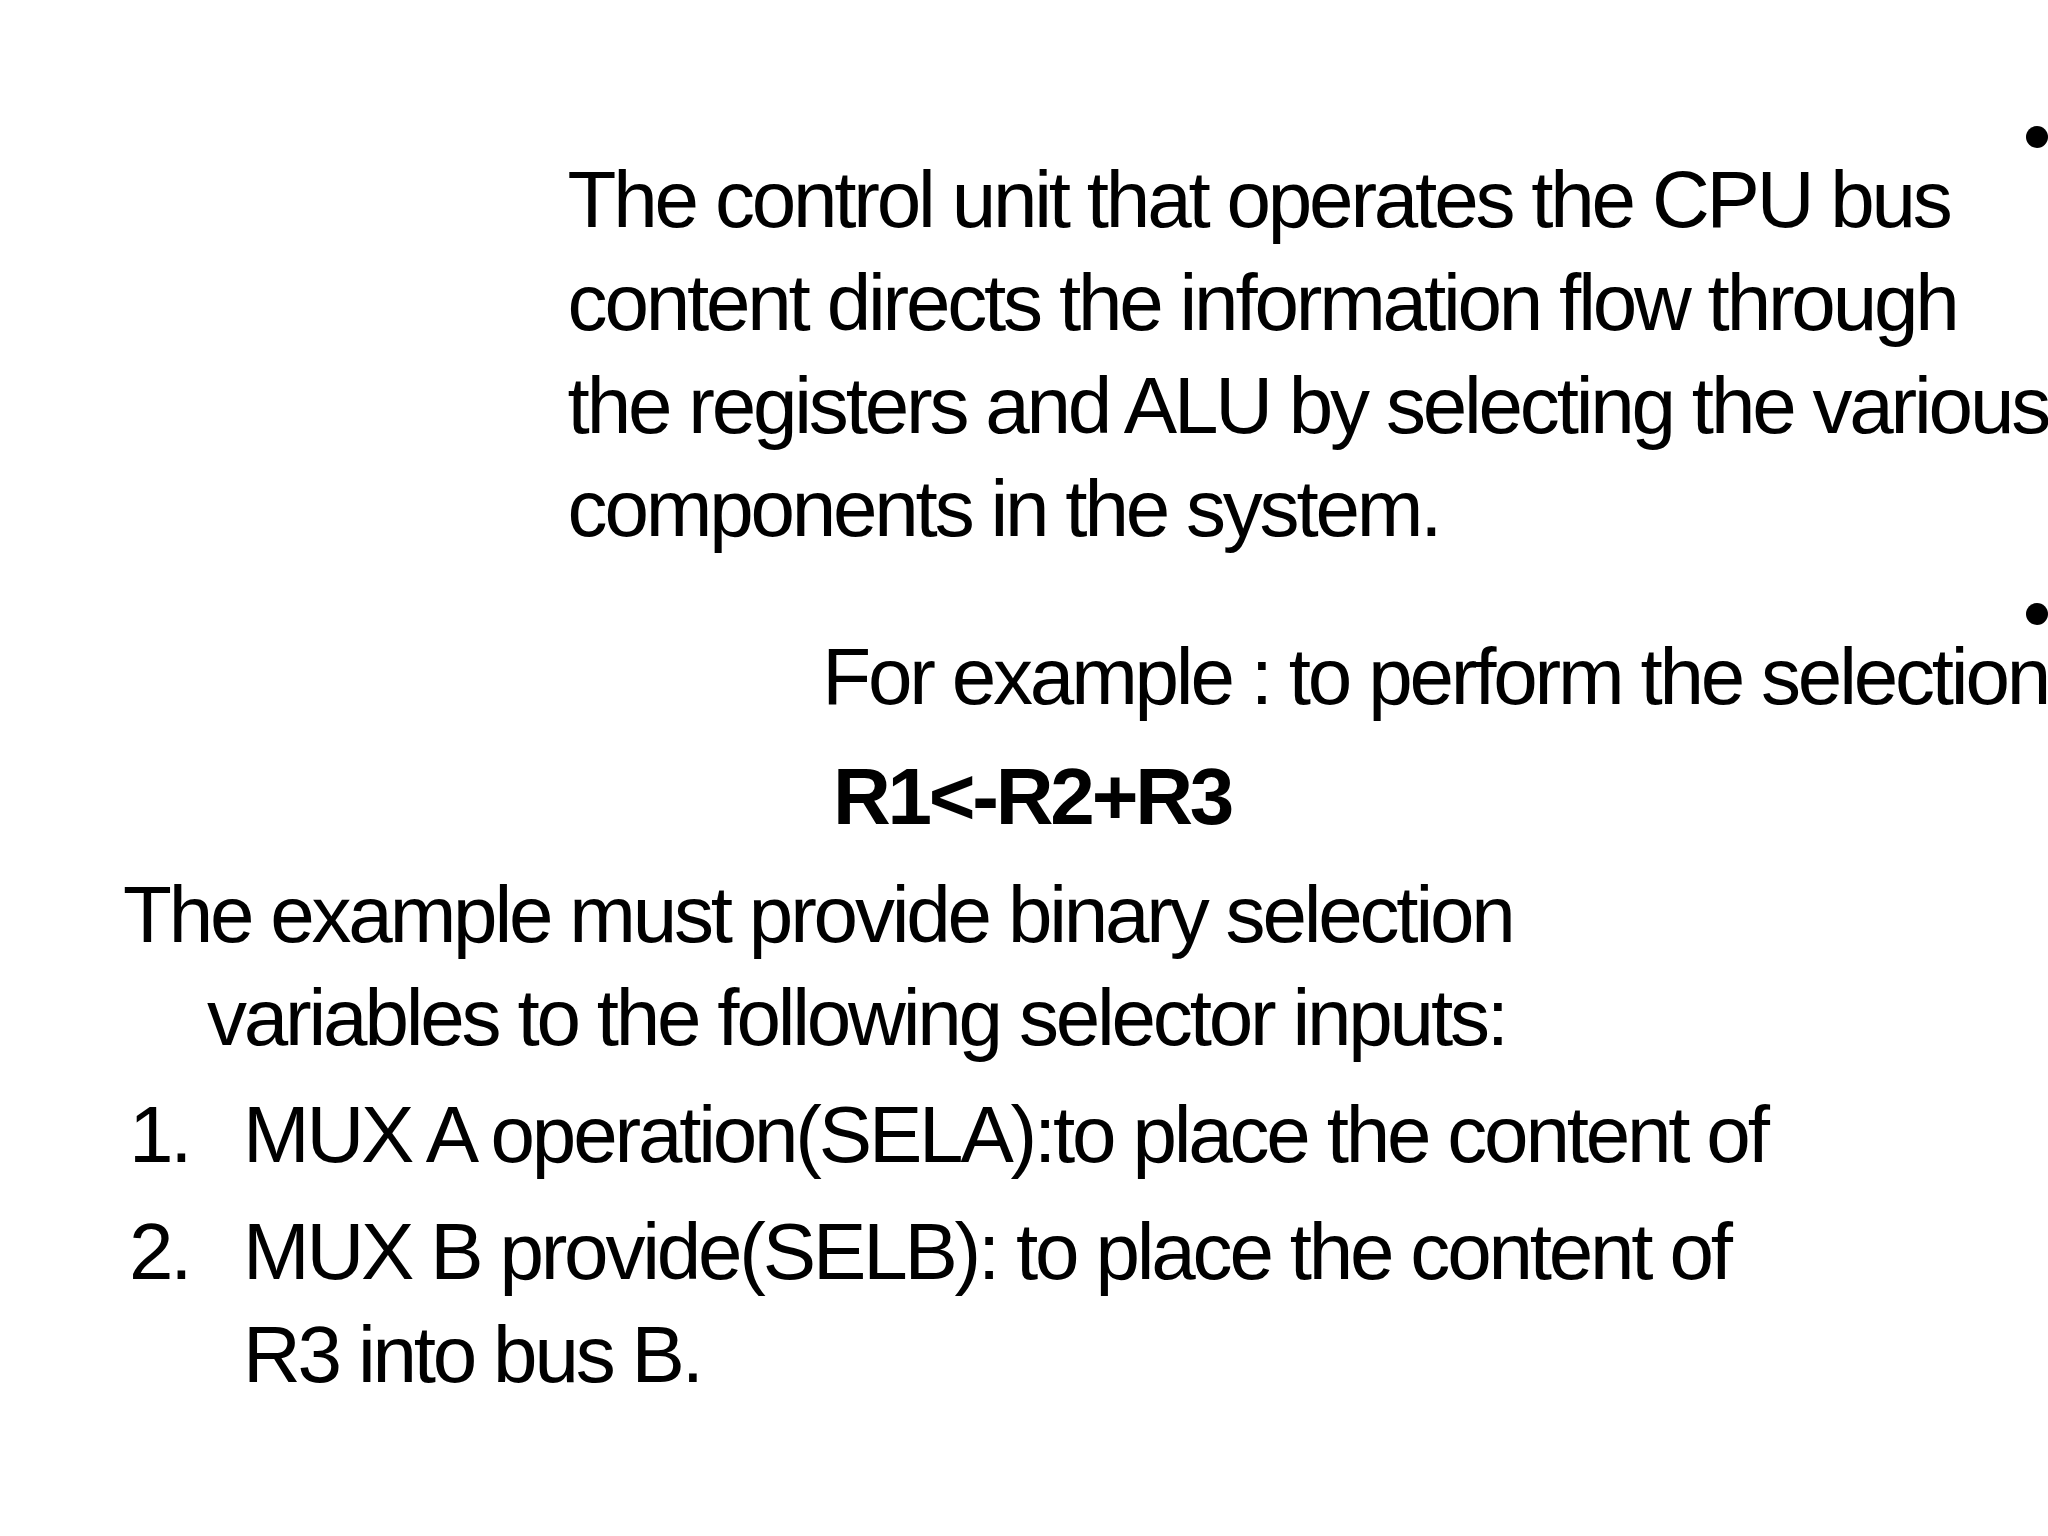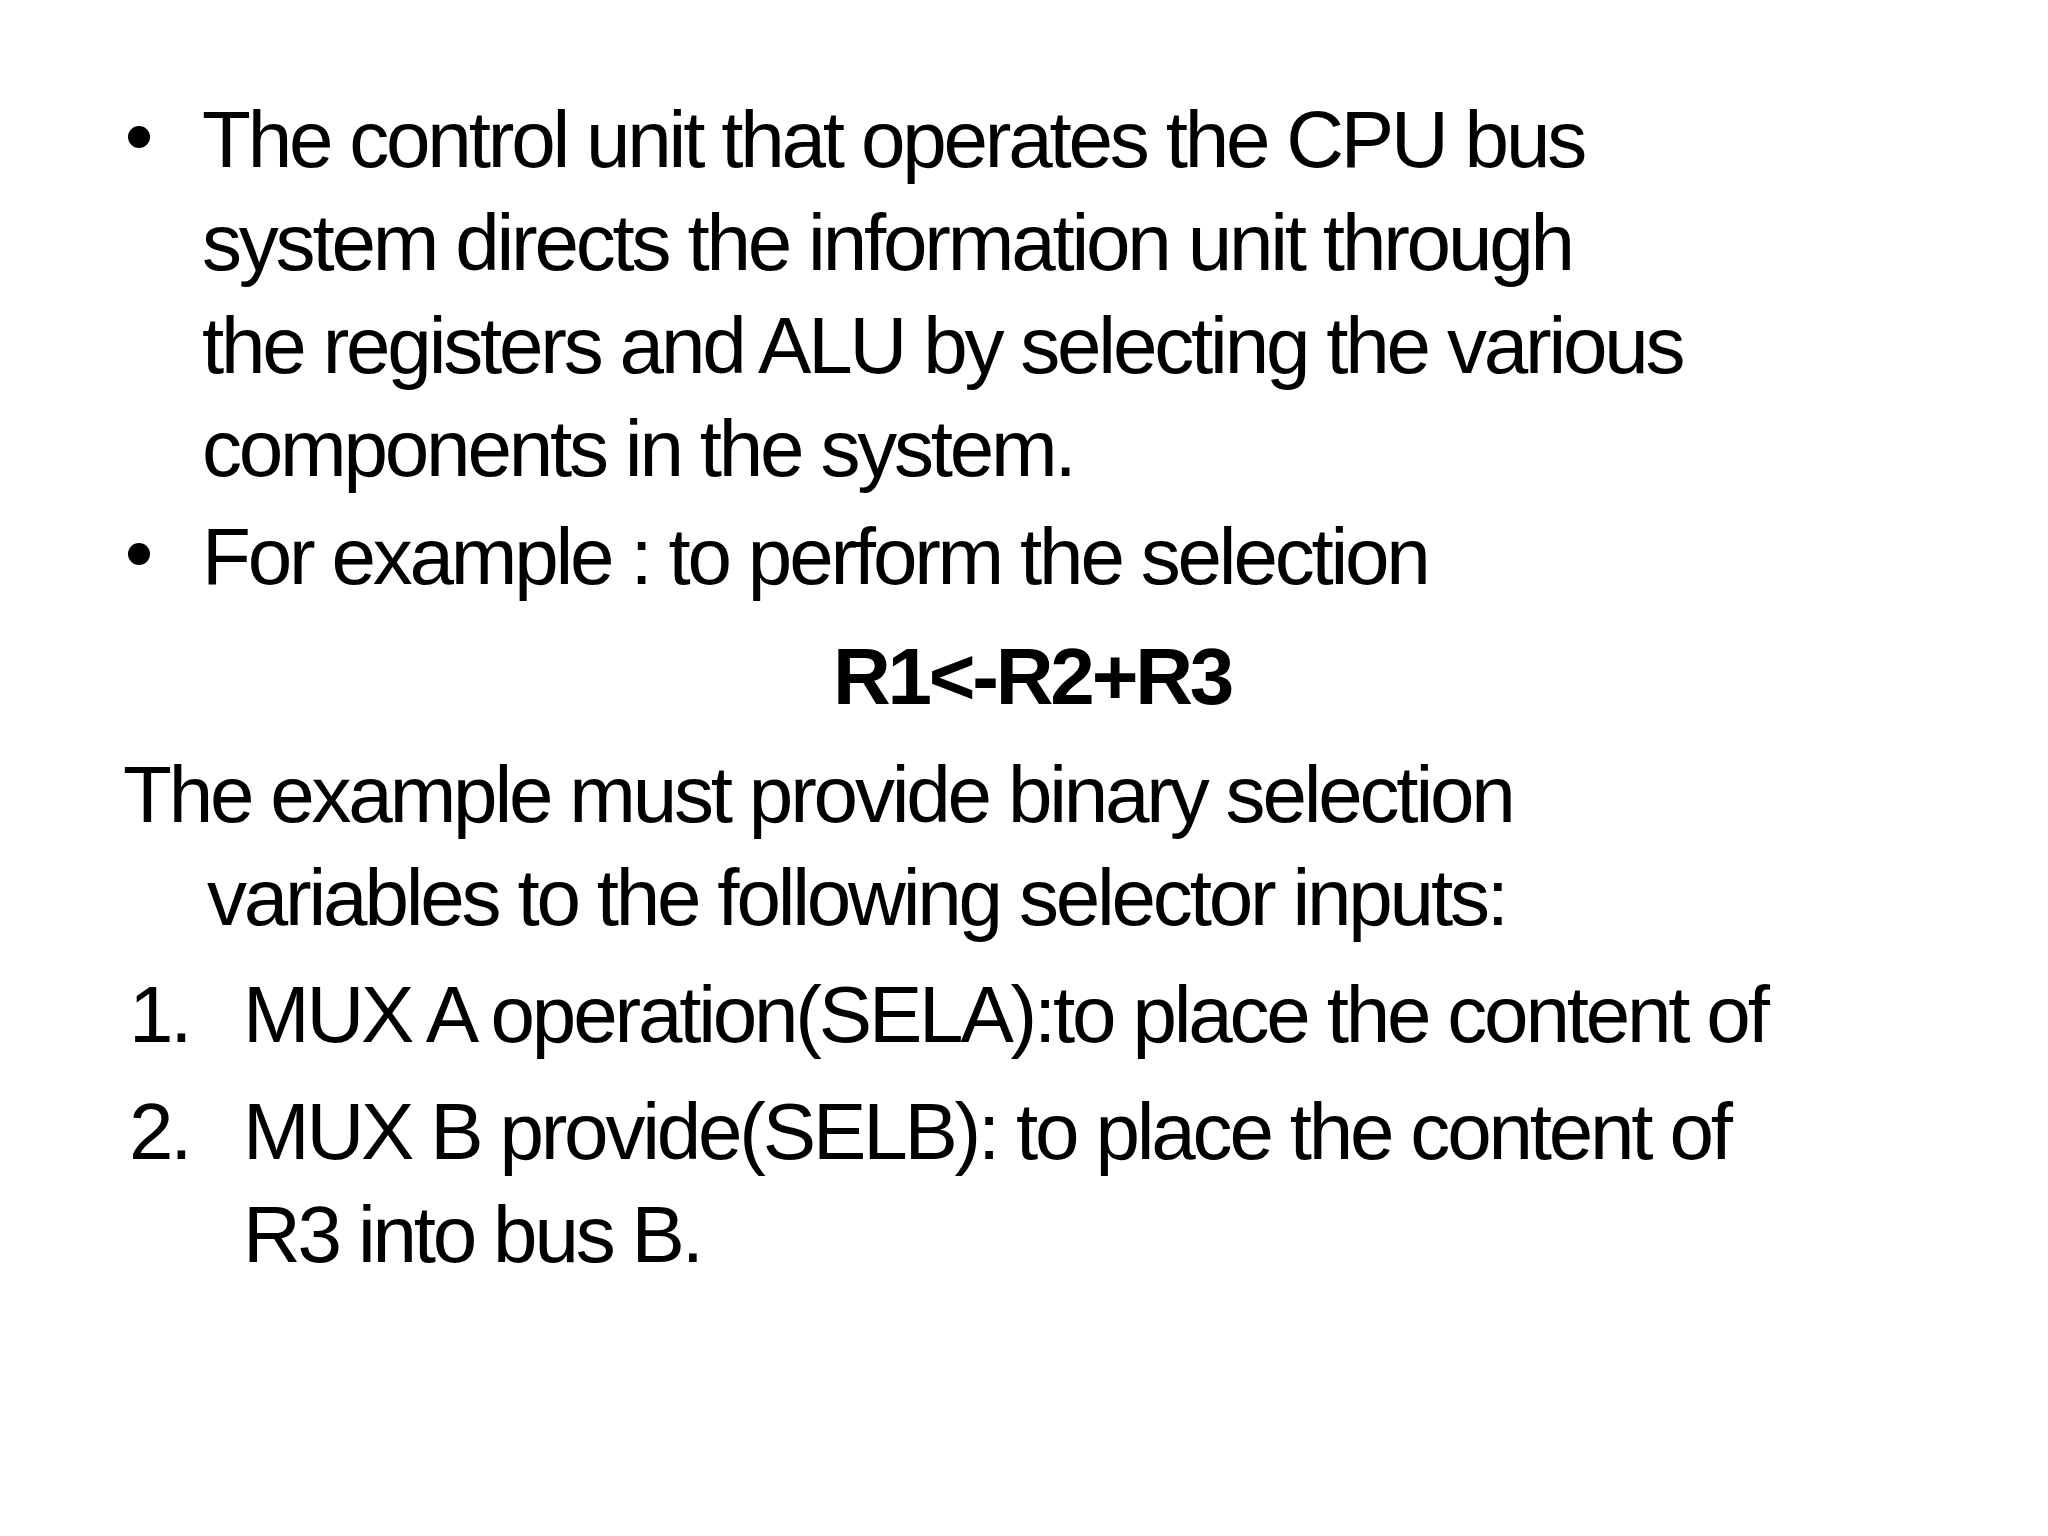--- a/index.html
+++ b/index.html
@@ -20,22 +20,23 @@
     line-height: 103px;
     letter-spacing: -0.04em;
     color: #000000;
   }
   .line {
     white-space: nowrap;
   }
   
   .bullet-item {
     display: flex;
-    align-items: flex-start;
+    align-items: flex-end;
     margin-left: 128px;
+    flex-direction: column;
   }
   .bullet-item.second {
     margin-top: 5px;
   }
   .dot {
     flex: none;
     width: 22px;
     height: 22px;
     border-radius: 50%;
     background: #000000;
@@ -78,21 +79,21 @@
 </style>
 </head>
 <body>
 
 <div class="slide">
 
   <div class="bullet-item">
     <span class="dot"></span>
     <div class="bullet-lines">
       <div class="line">The control unit that operates the CPU bus</div>
-      <div class="line">system directs the information unit through</div>
+      <div class="line">content directs the information flow through</div>
       <div class="line">the registers and ALU by selecting the various</div>
       <div class="line">components in the system.</div>
     </div>
   </div>
 
   <div class="bullet-item second">
     <span class="dot"></span>
     <div class="bullet-lines">
       <div class="line">For example : to perform the selection</div>
     </div>

